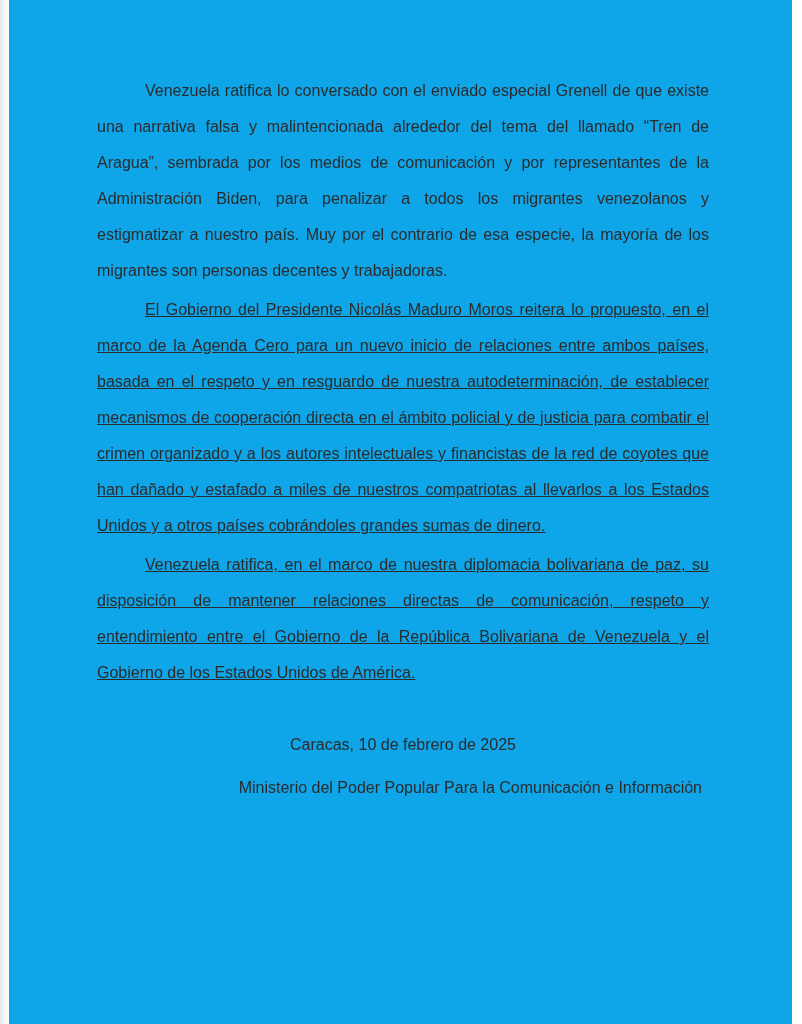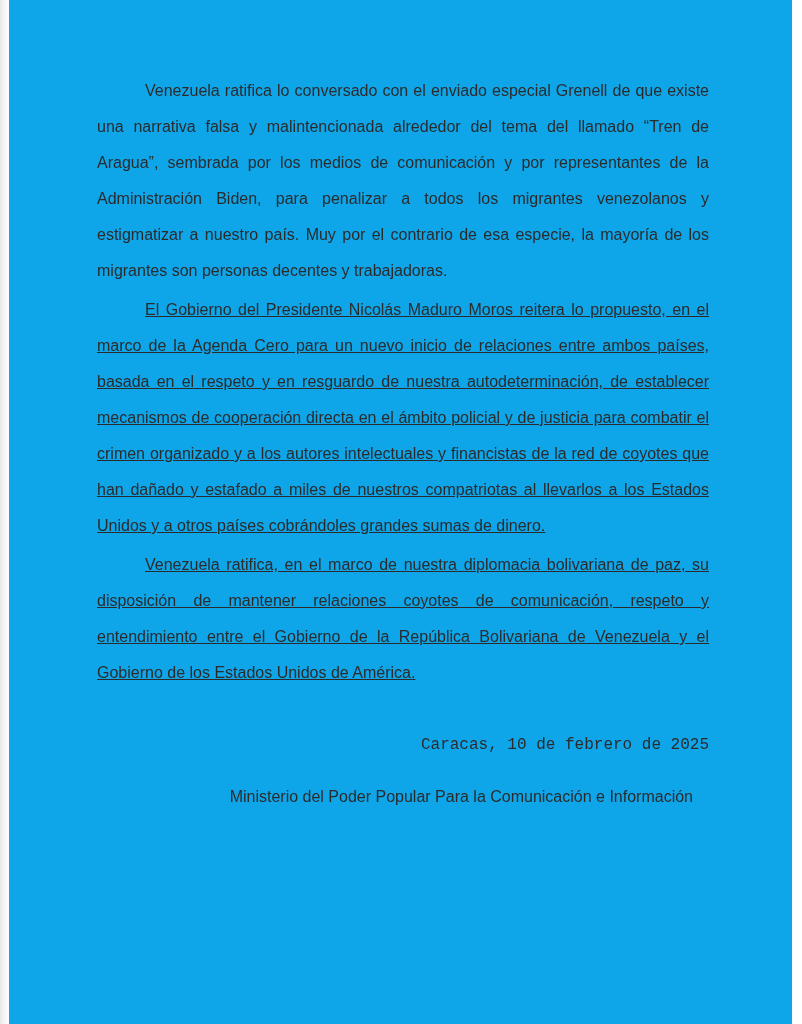--- a/index.html
+++ b/index.html
@@ -36,35 +36,34 @@
   p.para {
     margin: 0;
     text-indent: 48px;
   }
   p.para + p.para {
     margin-top: 3px;
     text-decoration: underline;
   }
   p.dateline {
     margin: 36px 0 0 0;
-    text-align: right;
+    text-align: center;
     text-indent: 0;
-    font-family: Liberation Mono, monospace;
   }
   p.signature {
-    margin: 16px;
+    margin: 7px;
     text-align: right;
     text-indent: 0;
   }
 </style>
 </head>
 <body>
 
 <div class="page">
   <div class="page-edge"></div>
   <div class="content">
     <p class="para">Venezuela ratifica lo conversado con el enviado especial Grenell de que existe una narrativa falsa y malintencionada alrededor del tema del llamado “Tren de Aragua”, sembrada por los medios de comunicación y por representantes de la Administración Biden, para penalizar a todos los migrantes venezolanos y estigmatizar a nuestro país. Muy por el contrario de esa especie, la mayoría de los migrantes son personas decentes y trabajadoras.</p>
     <p class="para">El Gobierno del Presidente Nicolás Maduro Moros reitera lo propuesto, en el marco de la Agenda Cero para un nuevo inicio de relaciones entre ambos países, basada en el respeto y en resguardo de nuestra autodeterminación, de establecer mecanismos de cooperación directa en el ámbito policial y de justicia para combatir el crimen organizado y a los autores intelectuales y financistas de la red de coyotes que han dañado y estafado a miles de nuestros compatriotas al llevarlos a los Estados Unidos y a otros países cobrándoles grandes sumas de dinero.</p>
-    <p class="para">Venezuela ratifica, en el marco de nuestra diplomacia bolivariana de paz, su disposición de mantener relaciones coyotes de comunicación, respeto y entendimiento entre el Gobierno de la República Bolivariana de Venezuela y el Gobierno de los Estados Unidos de América.</p>
+    <p class="para">Venezuela ratifica, en el marco de nuestra diplomacia bolivariana de paz, su disposición de mantener relaciones directas de comunicación, respeto y entendimiento entre el Gobierno de la República Bolivariana de Venezuela y el Gobierno de los Estados Unidos de América.</p>
     <p class="dateline">Caracas, 10 de febrero de 2025</p>
     <p class="signature">Ministerio del Poder Popular Para la Comunicación e Información</p>
   </div>
 </div>
 
 </body></html>

